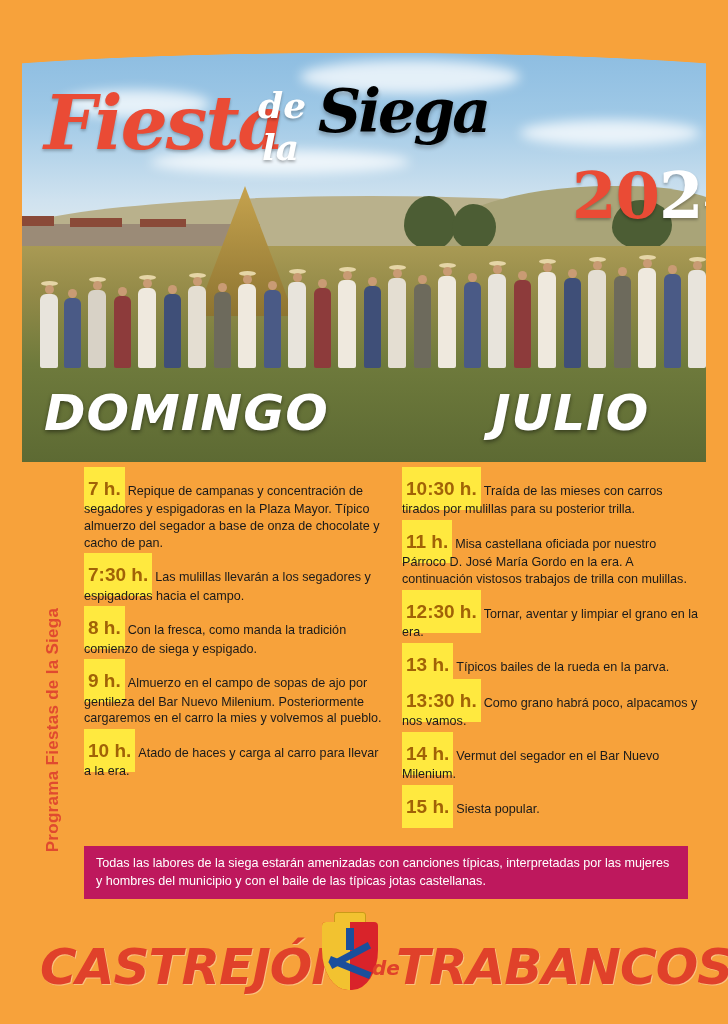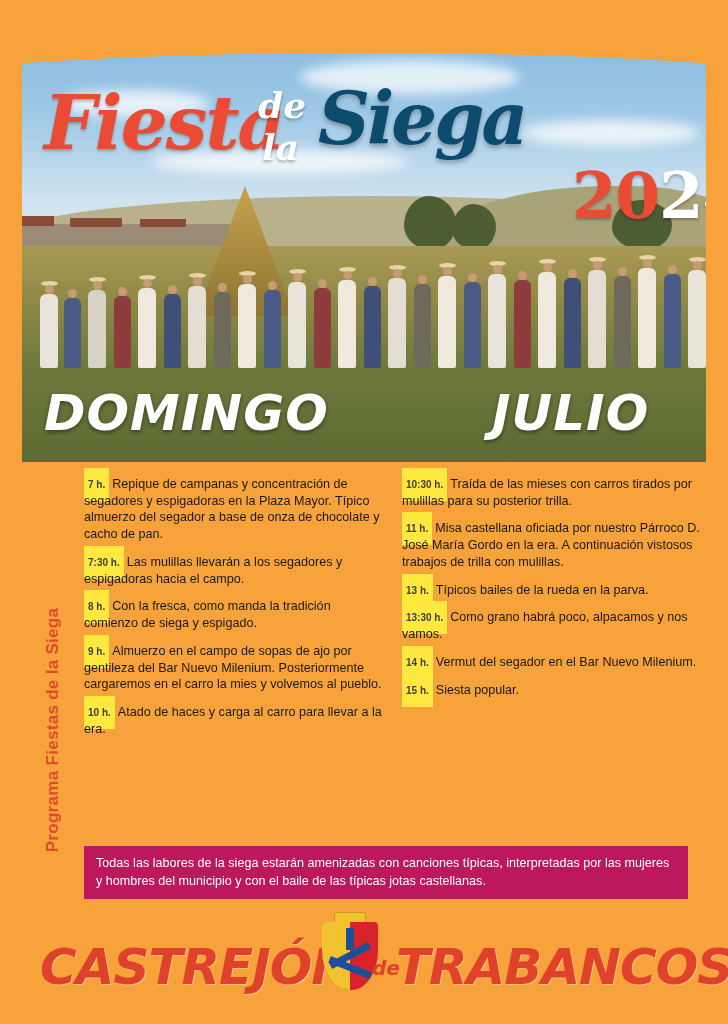--- a/index.html
+++ b/index.html
@@ -153,22 +153,22 @@
     font-size: 36px;
     color: #ffffff;
     text-shadow: 0 2px 3px rgba(0,0,0,0.3);
   }
   .t-siega {
     position: absolute;
     left: 318px; top: 48px;
     font-family: "DejaVu Serif", serif;
     font-style: italic;
     font-weight: bold;
-    font-size: 72px;
-    color: #0c4a6e;
+    font-size: 60px;
+    color: #000000;
     letter-spacing: -3px;
     text-shadow: 0 3px 4px rgba(0,0,0,0.28);
   }
   .t-year {
     position: absolute;
     left: 540px; top: 130px;
     font-family: "DejaVu Serif", serif;
     font-weight: bold;
     font-size: 64px;
     letter-spacing: -1px;
@@ -248,24 +248,24 @@
 
   .entry {
     margin-bottom: 11px;
     font-size: 12.6px;
     line-height: 1.33;
     color: #1a1a1a;
   }
   .hour {
     background: #ffe93f;
     font-weight: bold;
-    font-size: 10px;
+    font-size: 19px;
     padding: 11px 4px;
     margin-right: 3px;
-    color: #404040;
+    color: #a16207;
     white-space: nowrap;
   }
   .entry-text { }
 
   .note {
     position: absolute;
     left: 84px;
     top: 384px;
     width: 604px;
     background: #be185d;
@@ -538,20 +538,23 @@
       </div>
 
       <div class="col">
         <div class="entry">
           <span class="hour">10:30 h.</span><span class="entry-text">Traída de las mieses con carros tirados por mulillas para su posterior trilla.</span>
         </div>
         <div class="entry">
           <span class="hour">11 h.</span><span class="entry-text">Misa castellana oficiada por nuestro Párroco D. José María Gordo en la era. A continuación vistosos trabajos de trilla con mulillas.</span>
         </div>
         <div class="entry">
+          <span class="hour">12:30 h.</span><span class="entry-text">Tornar, aventar y limpiar el grano en la era.</span>
+        </div>
+        <div class="entry">
           <span class="hour">13 h.</span><span class="entry-text">Típicos bailes de la rueda en la parva.</span>
         </div>
         <div class="entry">
           <span class="hour">13:30 h.</span><span class="entry-text">Como grano habrá poco, alpacamos y nos vamos.</span>
         </div>
         <div class="entry">
           <span class="hour">14 h.</span><span class="entry-text">Vermut del segador en el Bar Nuevo Milenium.</span>
         </div>
         <div class="entry">
           <span class="hour">15 h.</span><span class="entry-text">Siesta popular.</span>

